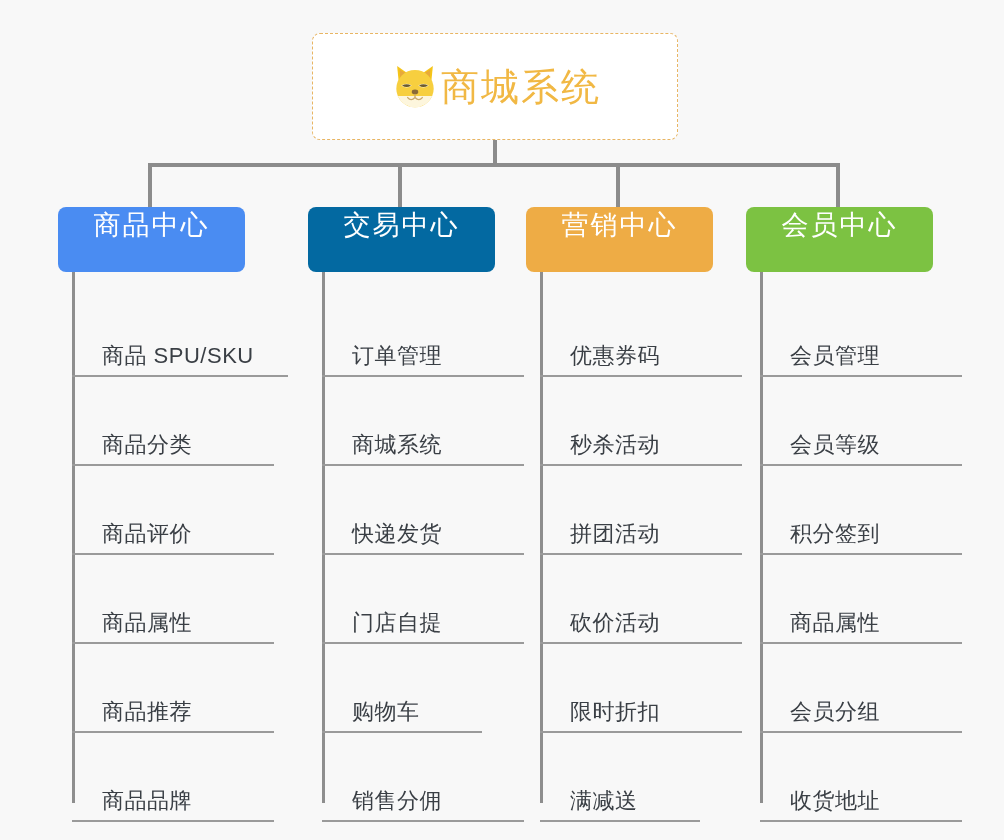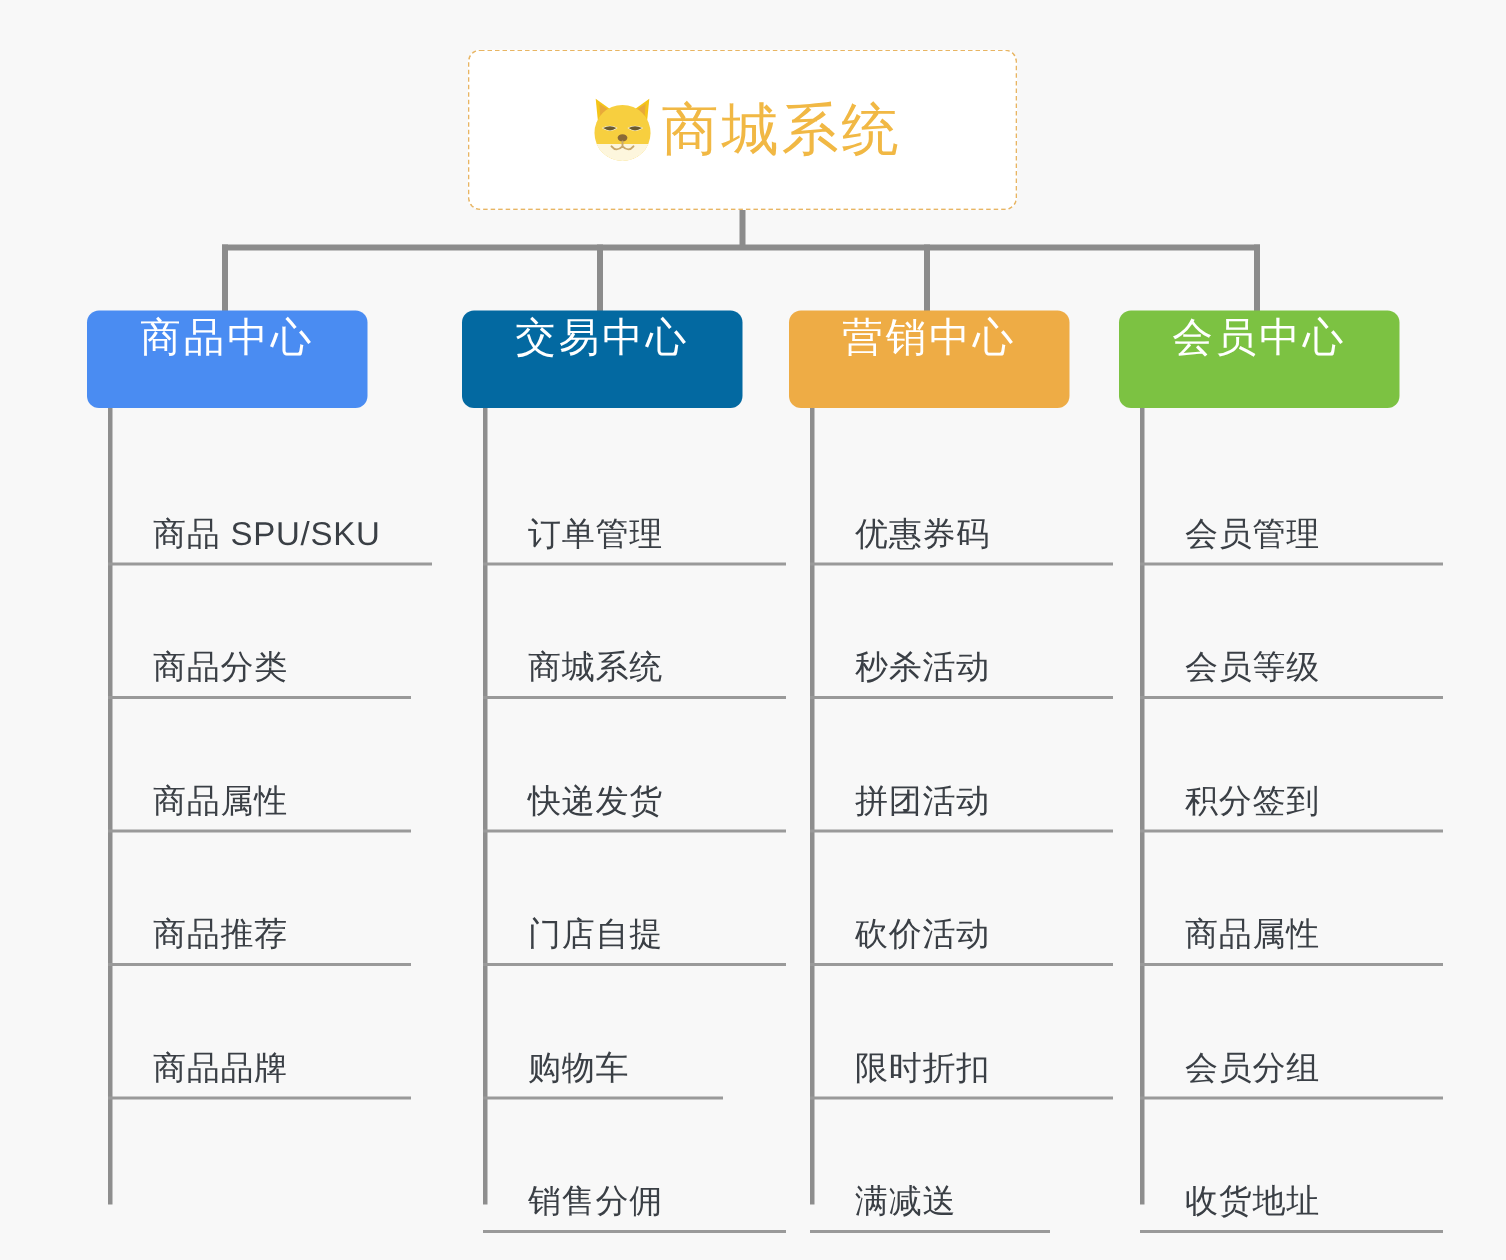--- a/index.html
+++ b/index.html
@@ -177,20 +177,24 @@
     <div class="leaf-trunk"></div>
     <div class="leaf-item wide">
       <span class="leaf-label">商品 SPU/SKU</span>
       <div class="leaf-underline"></div>
     </div>
     <div class="leaf-item">
       <span class="leaf-label">商品分类</span>
       <div class="leaf-underline"></div>
     </div>
     <div class="leaf-item">
+      <span class="leaf-label">商品评价</span>
+      <div class="leaf-underline"></div>
+    </div>
+    <div class="leaf-item">
       <span class="leaf-label">商品属性</span>
       <div class="leaf-underline"></div>
     </div>
     <div class="leaf-item">
       <span class="leaf-label">商品推荐</span>
       <div class="leaf-underline"></div>
     </div>
     <div class="leaf-item">
       <span class="leaf-label">商品品牌</span>
       <div class="leaf-underline"></div>

